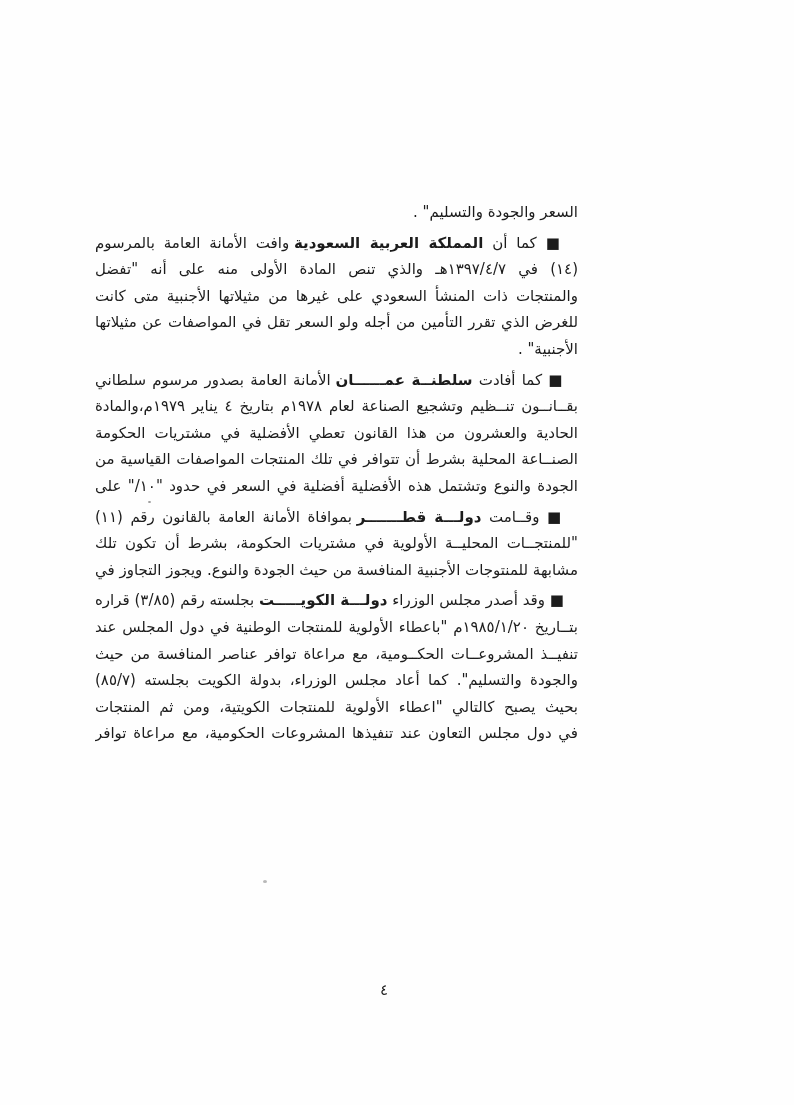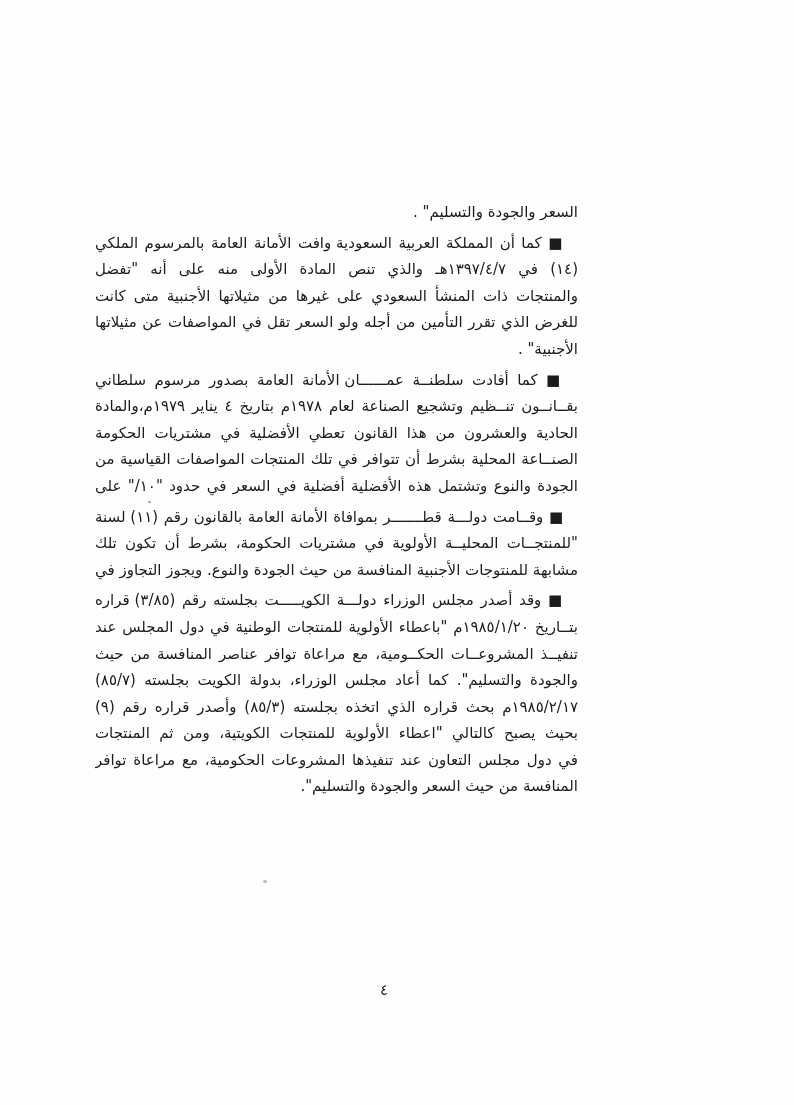--- a/index.html
+++ b/index.html
@@ -27,21 +27,21 @@
   .line {
     text-align:justify;
     text-align-last:justify;
     line-height:26.6px;
     height:26.6px;
     overflow:hidden;
     white-space:normal;
   }
   .line.last { text-align-last:right; }
   .line.first { padding-right:14px; }
-  .bold { font-weight:normal; }
+  .bold { font-weight:bold; }
   .page-number {
     position:absolute;
     top:981px;
     left:370px;
     width:28px;
     text-align:center;
     direction:rtl;
     color:#1c1c1c;
     font-size:15px;
   }
@@ -79,24 +79,22 @@
     <div class="para">
         <div class="line first"><span>■ وقــامت </span><span class="bold">دولـــة قطـــــــر</span><span> بموافاة الأمانة العامة بالقانون رقم (١١) لسنة</span></div>
         <div class="line"><span>"للمنتجــات المحليــة الأولوية في مشتريات الحكومة، بشرط أن تكون تلك المنتجات</span></div>
         <div class="line"><span>مشابهة للمنتوجات الأجنبية المنافسة من حيث الجودة والنوع. ويجوز التجاوز في</span></div>
       </div>
     <div class="para">
         <div class="line first"><span>■ وقد أصدر مجلس الوزراء </span><span class="bold">دولـــة الكويـــــت</span><span> بجلسته رقم (٣/٨٥) قراره</span></div>
         <div class="line"><span>بتــاريخ ١٩٨٥/١/٢٠م "باعطاء الأولوية للمنتجات الوطنية في دول المجلس عند</span></div>
         <div class="line"><span>تنفيــذ المشروعــات الحكــومية، مع مراعاة توافر عناصر المنافسة من حيث السعر</span></div>
         <div class="line"><span>والجودة والتسليم". كما أعاد مجلس الوزراء، بدولة الكويت بجلسته (٨٥/٧) بتاريخ</span></div>
-        <div class="line"><span>١٩٨٥/٢/١٧م بحث قراره الذي اتخذه بجلسته (٨٥/٣) وأصدر قراره رقم (٩)</span></div>
         <div class="line"><span>بحيث يصبح كالتالي "اعطاء الأولوية للمنتجات الكويتية، ومن ثم المنتجات الوطنية</span></div>
         <div class="line"><span>في دول مجلس التعاون عند تنفيذها المشروعات الحكومية، مع مراعاة توافر عناصر</span></div>
-        <div class="line last"><span>المنافسة من حيث السعر والجودة والتسليم".</span></div>
       </div>
   </div>
 
   <div class="page-number">٤</div>
 
   <div class="speck s1"></div>
   <div class="speck s2"></div>
 </div>
 
 </body></html>

